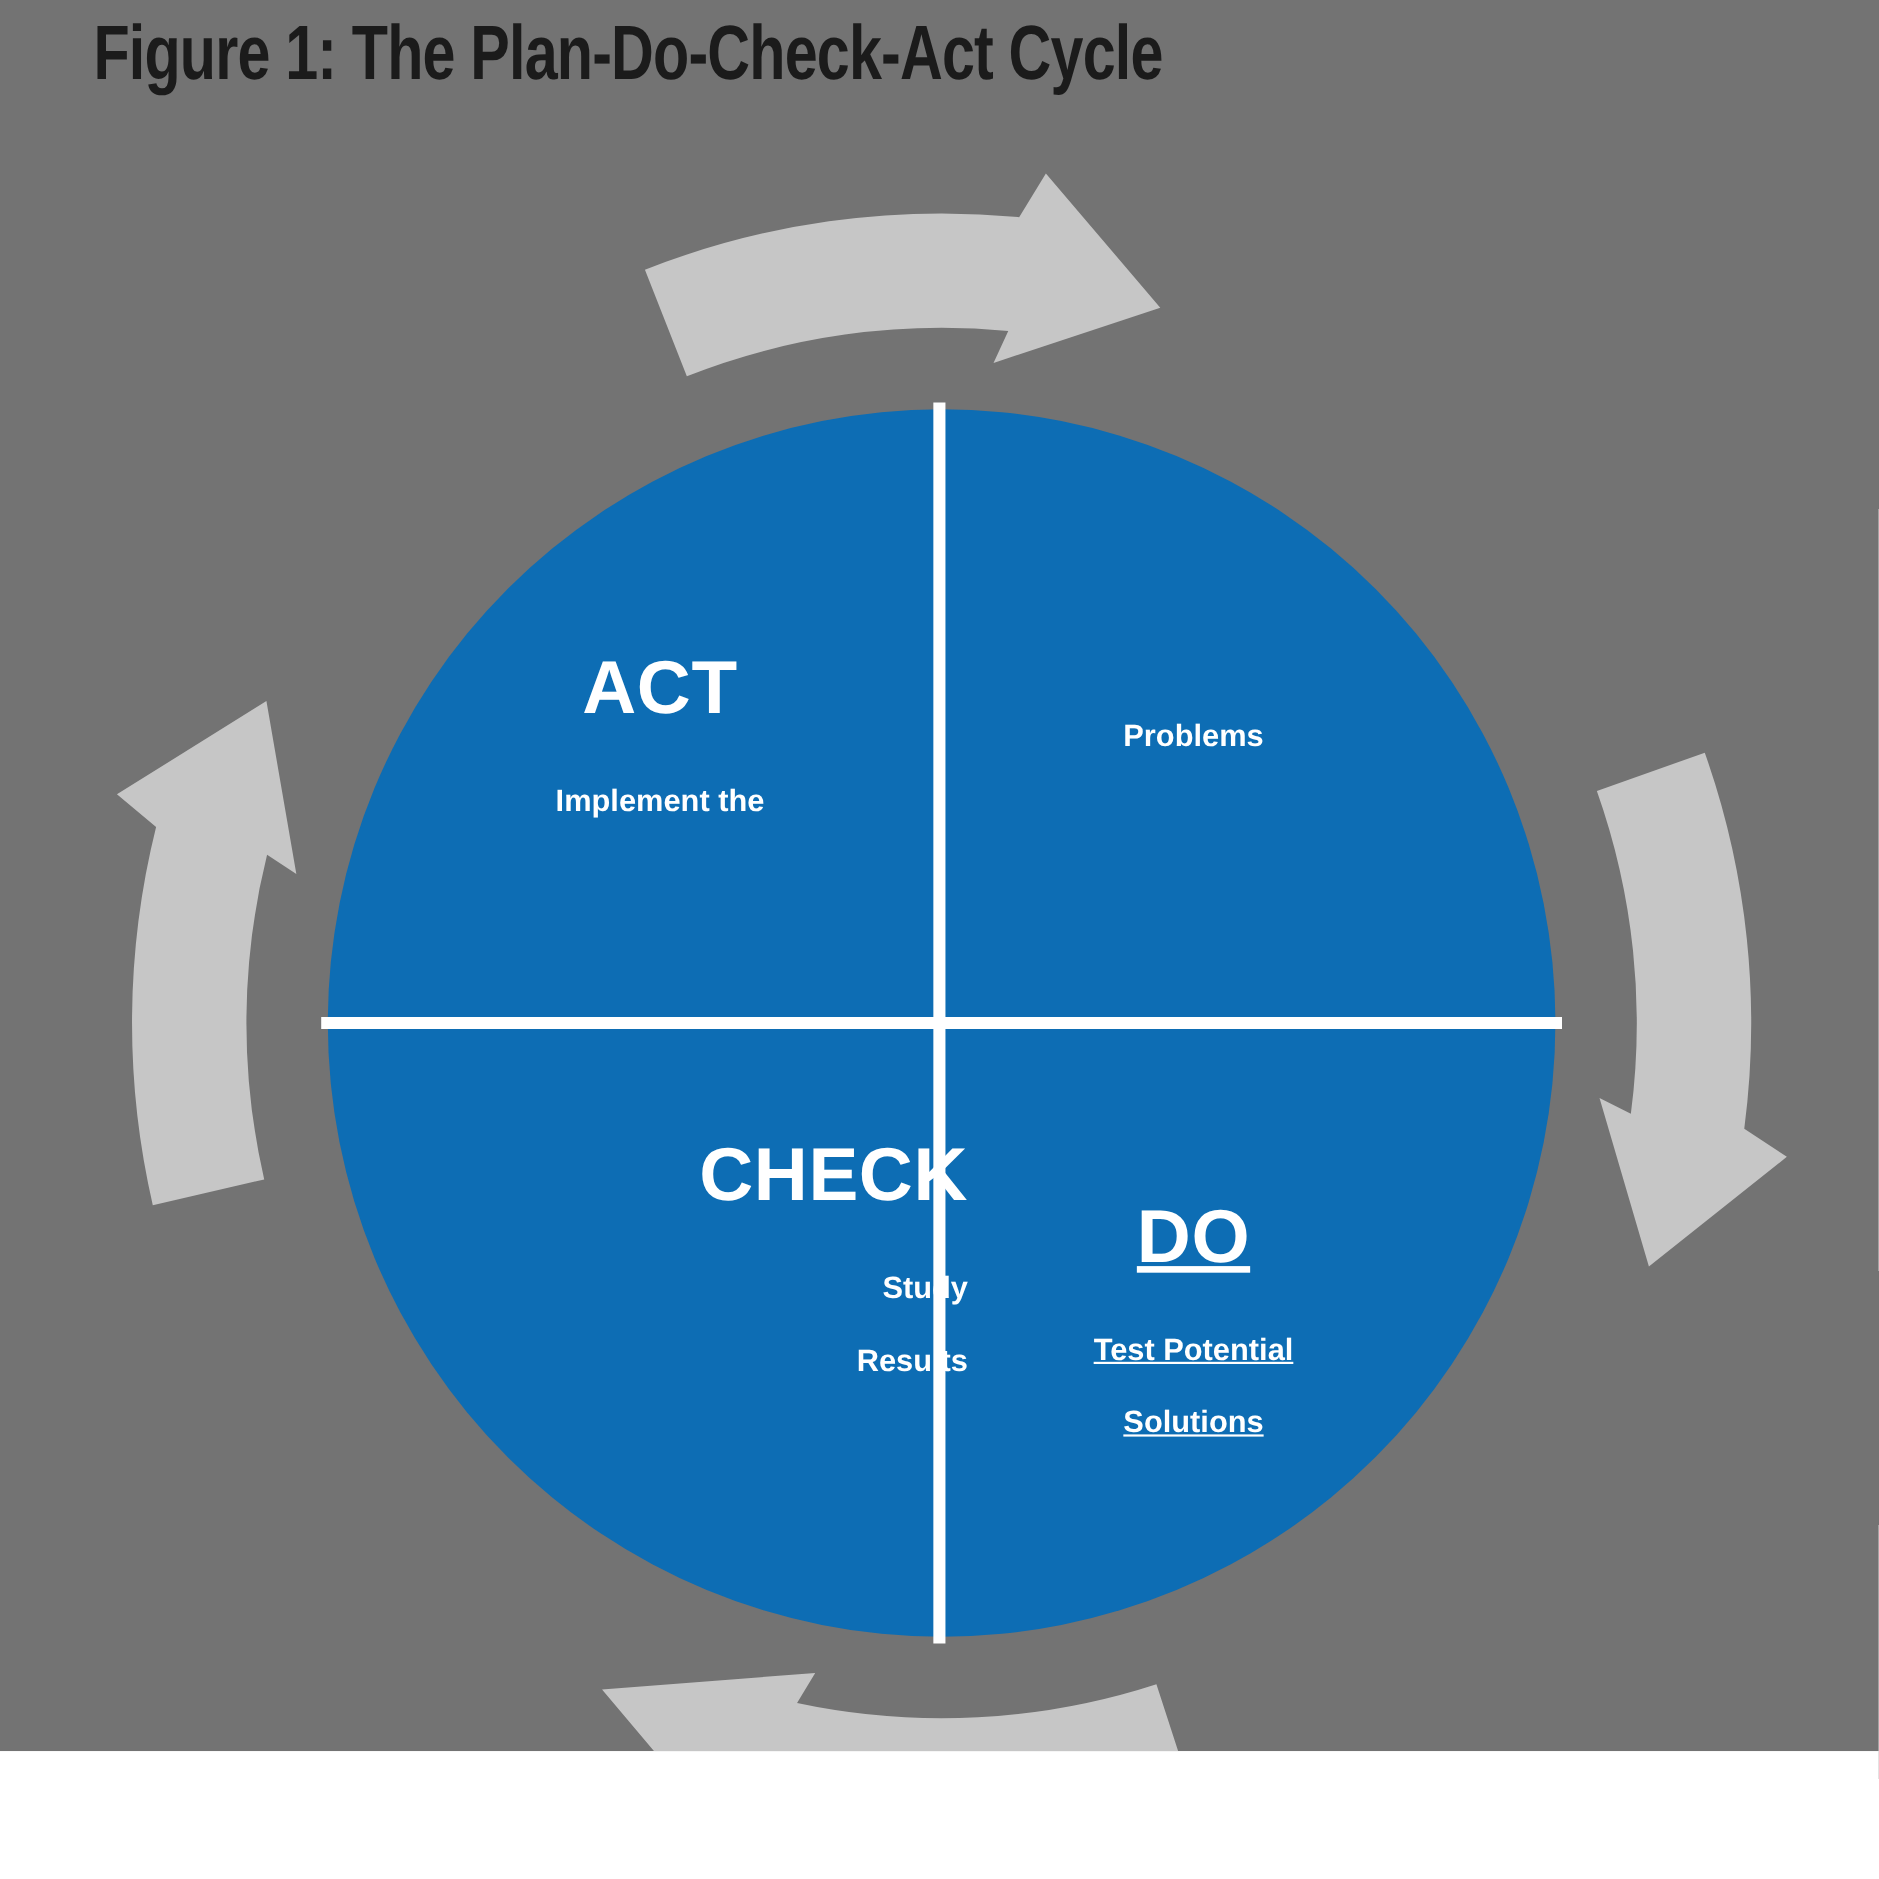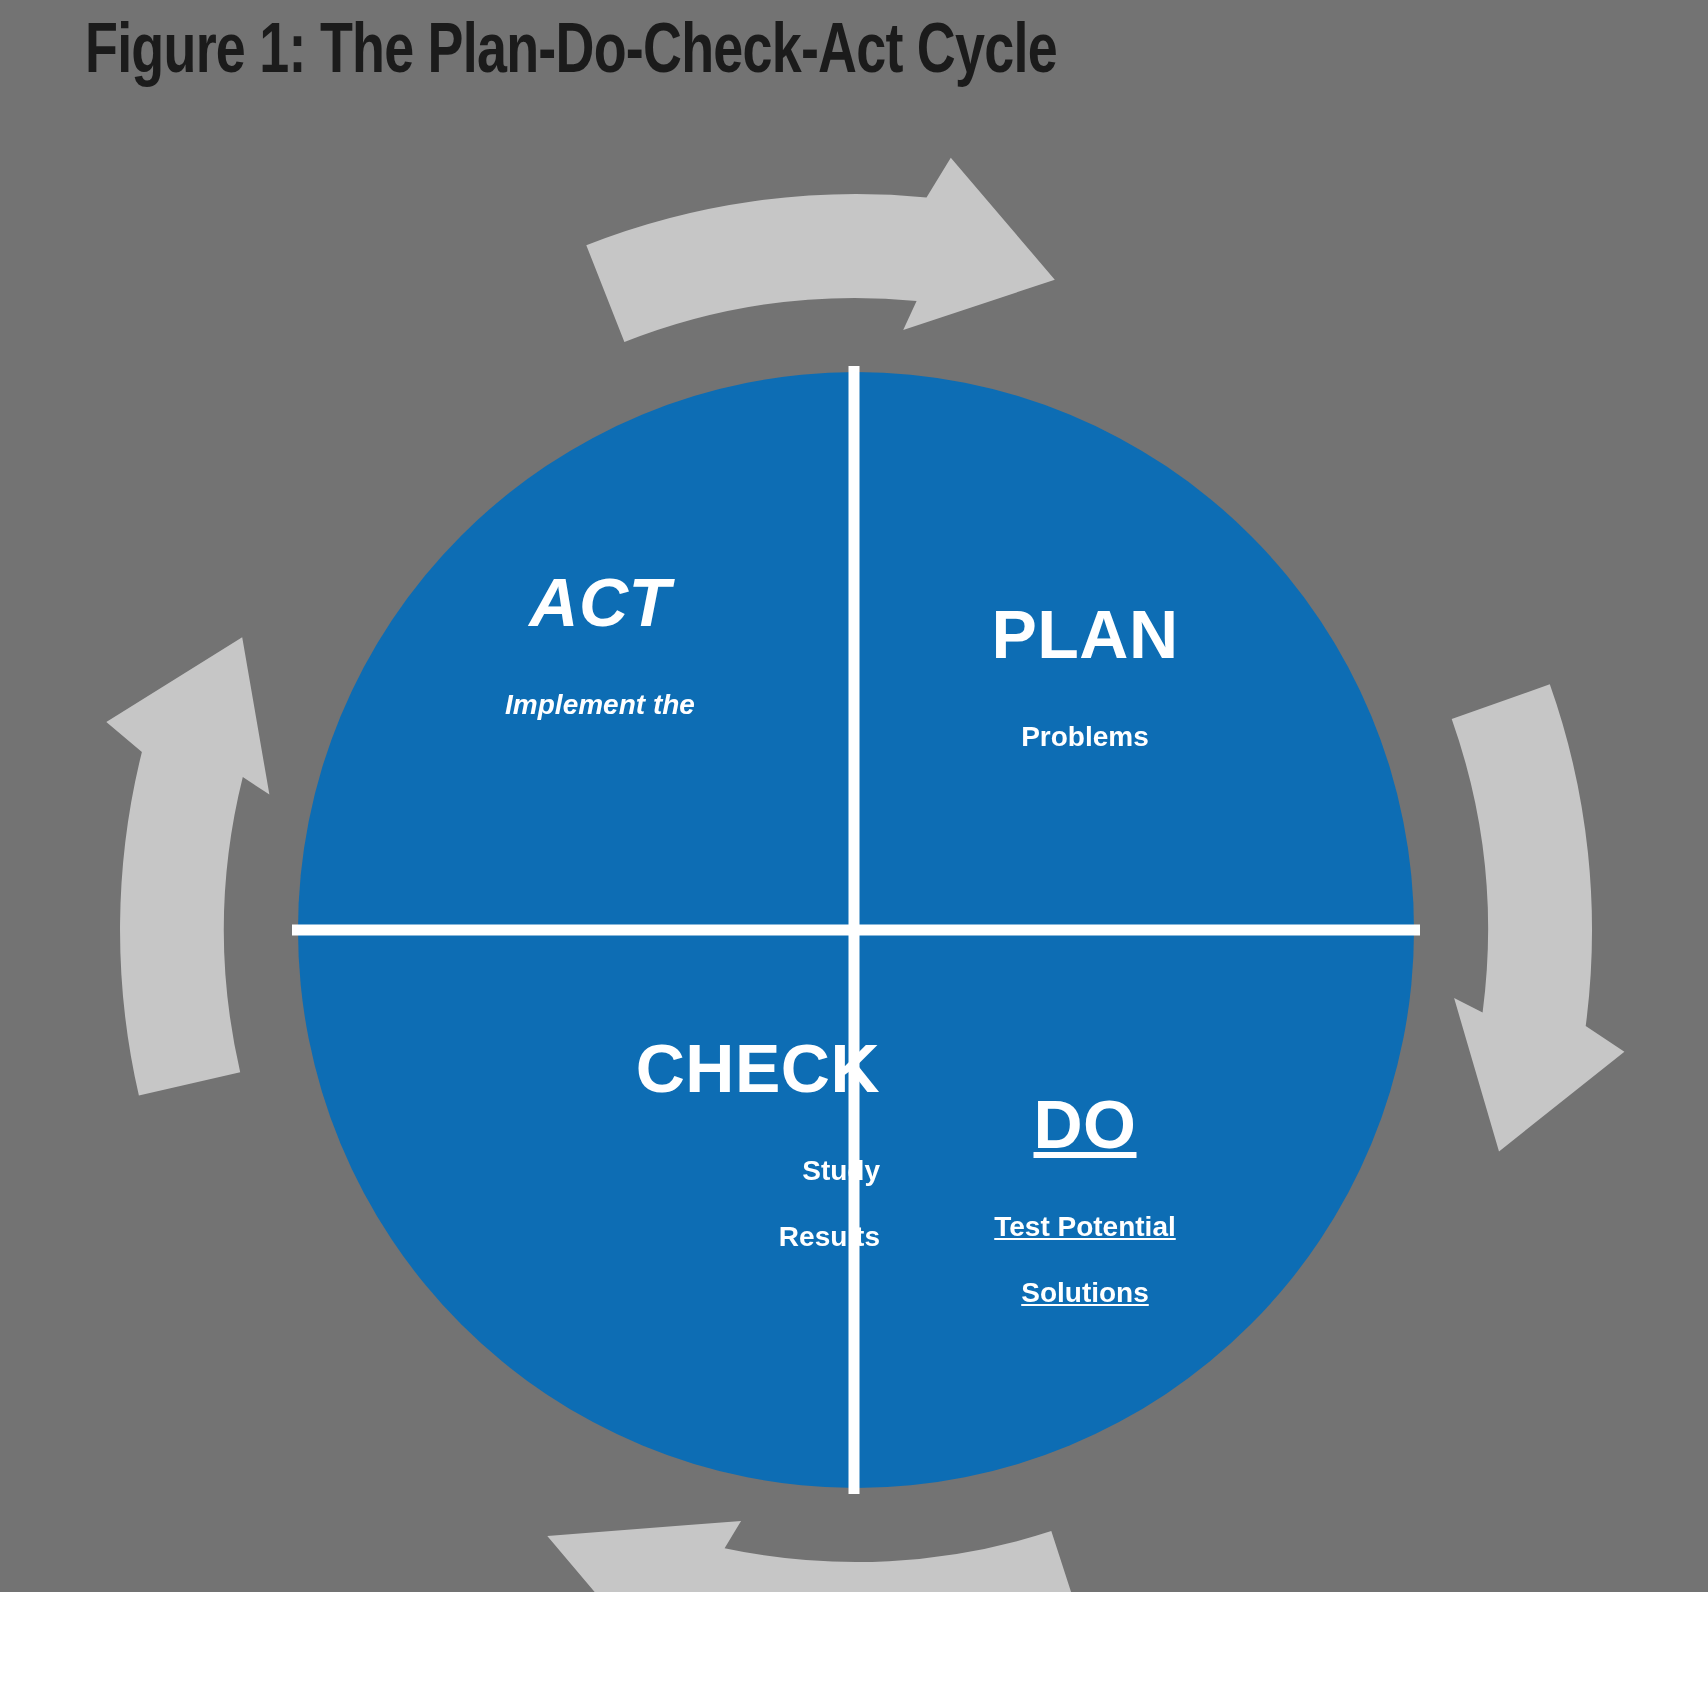--- a/index.html
+++ b/index.html
@@ -44,21 +44,21 @@
     font-weight: bold;
     line-height: 68px;
     letter-spacing: 0.5px;
   }
   .q-sub {
     font-size: 28px;
     font-weight: bold;
     line-height: 66px;
     margin-top: 36px;
   }
-  .q-act   { left: 320px; top: 568px; font-style: italic; }
+  .q-act   { left: 320px; top: 591px; }
   .q-plan  { left: 805px; top: 600px; }
   .q-check { left: 320px; top: 1034px; text-align: right; }
   .q-do    { left: 805px; top: 1090px; text-decoration: underline; }
 </style>
 </head>
 <body>
 
 <div class="canvas">
 
   <div class="figure-title" style="color: rgb(27, 27, 27);">Figure 1: The Plan-Do-Check-Act Cycle</div>
@@ -77,21 +77,20 @@
   </svg>
 
   <div class="quadrant-text q-act" style="color: rgb(255, 255, 255);">
     <div class="q-label">ACT</div>
     <div class="q-sub">
       <div>Implement the</div>
     </div>
   </div>
 
   <div class="quadrant-text q-plan" style="color: rgb(255, 255, 255);">
-    <div class="q-label">PLAN</div>
     <div class="q-sub">
       <div>Problems</div>
     </div>
   </div>
 
   <div class="quadrant-text q-check" style="color: rgb(255, 255, 255);">
     <div class="q-label">CHECK</div>
     <div class="q-sub">
       <div>Study</div>
       <div>Results</div>

